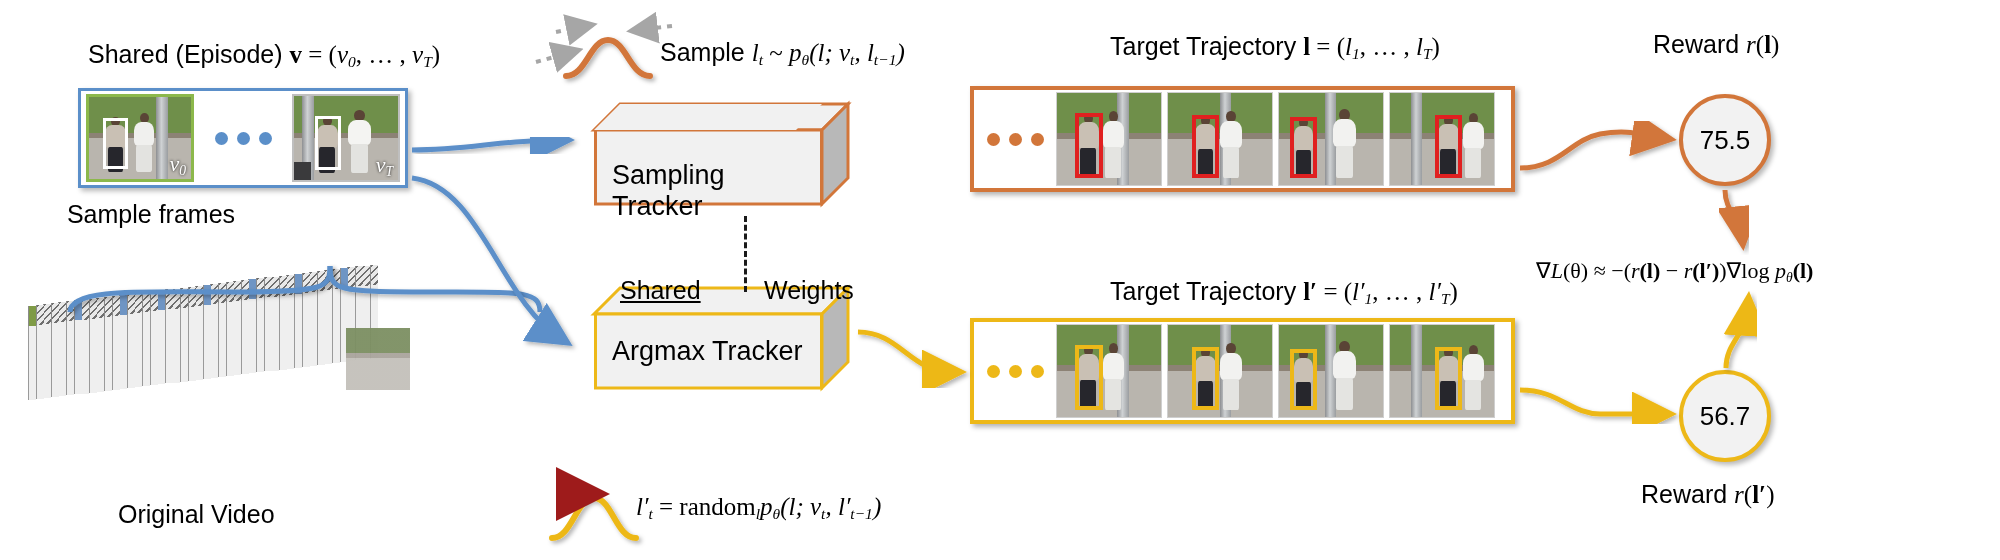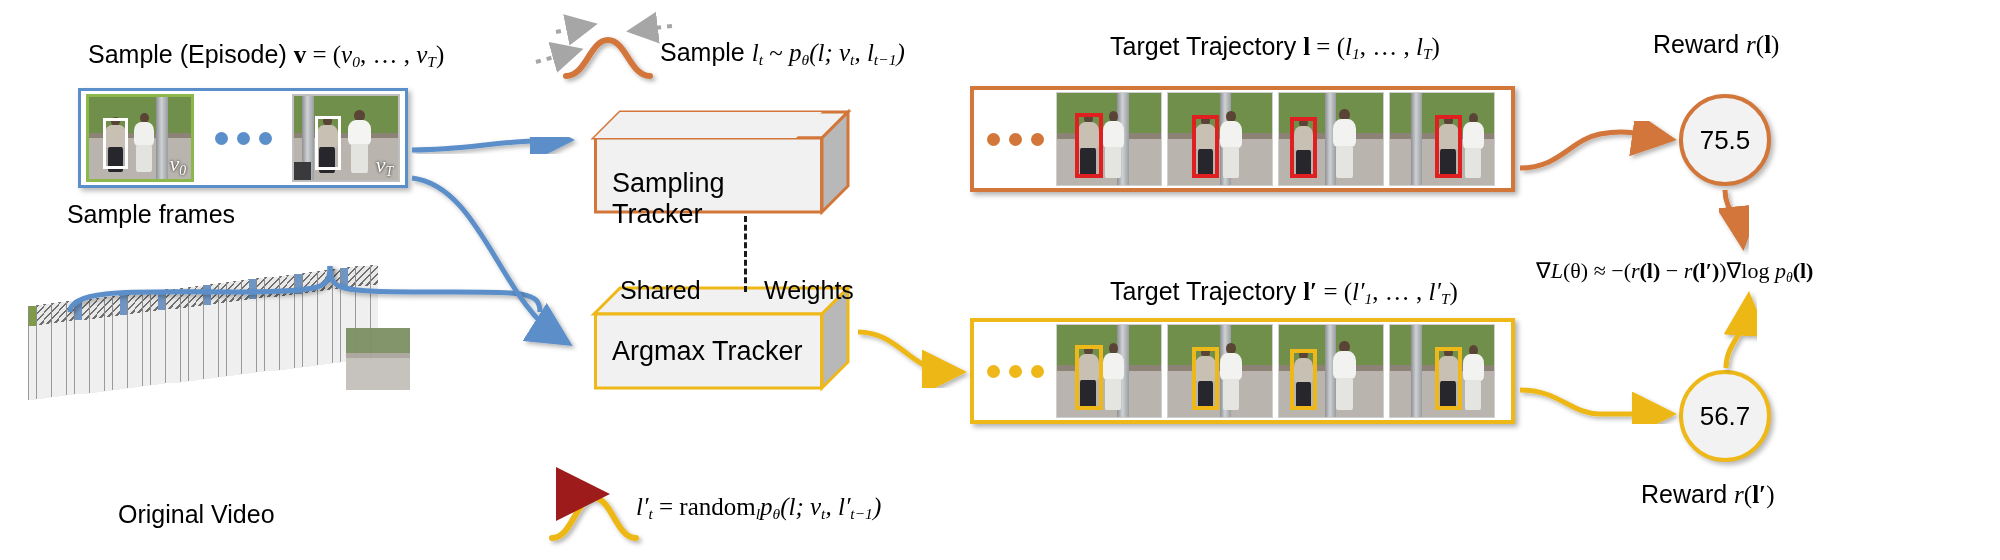--- a/index.html
+++ b/index.html
@@ -60,21 +60,21 @@
      box-shadow:3px 3px 5px rgba(0,0,0,.28);box-sizing:border-box;}
 
   .dashline{position:absolute;border-left:3px dashed #1a1a1a;}
   svg.ov{position:absolute;left:0;top:0;width:2000px;height:560px;overflow:visible;
          pointer-events:none;}
 </style>
 </head>
 <body>
 
 <div class="abs lbl" style="left:88px;top:40px;">
-  <span>Sample (Episode) </span><span class="mb">v</span><span class="mr"> = (</span><span class="mi">v</span><sub class="mi">0</sub><span class="mr">, … , </span><span class="mi">v</span><sub class="mi">T</sub><span class="mr">)</span>
+  <span>Shared (Episode) </span><span class="mb">v</span><span class="mr"> = (</span><span class="mi">v</span><sub class="mi">0</sub><span class="mr">, … , </span><span class="mi">v</span><sub class="mi">T</sub><span class="mr">)</span>
 </div>
 
 <div class="abs" id="video-strip">
 
   <div class="frame" style="width:108px;height:88px;margin-left:5px;border:3px solid #8cb84b;box-sizing:border-box;">
     <div class="scene" style="position:absolute;inset:0;">
       <div class="pole" style="left:66%;"></div>
       <div class="ped" style="left:16%;width:20%;height:58%;">
         <div class="head"></div>
           <div class="torso" style="background:#c9c0b4;"></div>
@@ -218,42 +218,42 @@
 <div class="abs lbl" style="left:118px;top:500px;">Original Video</div>
 
 <div class="abs lbl" style="left:660px;top:38px;">
   <span>Sample </span><span class="mi">l</span><sub class="mi">t</sub><span class="mr"> ~ </span><span class="mi">p</span><sub class="mi">θ</sub><span class="mi">(l; v</span><sub class="mi">t</sub><span class="mi">, l</span><sub class="mi">t−1</sub><span class="mi">)</span>
 </div>
 
 <div class="abs lbl" style="left:636px;top:492px;">
   <span class="mi">l</span><span class="mi">′</span><sub class="mi">t</sub><span class="mr"> = </span><span class="mr">random</span><sub class="mi">l</sub><span class="mi">p</span><sub class="mi">θ</sub><span class="mi">(l; v</span><sub class="mi">t</sub><span class="mi">, l</span><span class="mi">′</span><sub class="mi">t−1</sub><span class="mi">)</span>
 </div>
 
-<div class="box3d" style="left:594px;top:112px;width:296px;height:124px;">
+<div class="box3d" style="left:594px;top:104px;width:296px;height:124px;">
   <div class="top" style="left:0;top:0;width:228px;height:26px;
        clip-path:polygon(26px 0,228px 0,202px 26px,0 26px);
        border:0;background:#f1f1f1;"></div>
   <svg class="ov" style="width:296px;height:100px;left:0;top:0;">
     <polygon points="0,26 26,0 254,0 228,26" fill="#f1f1f1" stroke="#d2763a" stroke-width="3"></polygon>
     <polygon points="228,26 254,0 254,74 228,100" fill="#b8b8b8" stroke="#d2763a" stroke-width="3"></polygon>
     <rect x="1.5" y="26" width="226" height="74" fill="#f1f1f1" stroke="#d2763a" stroke-width="3"></rect>
   </svg>
   <div class="face" style="border:0;background:transparent;z-index:5;">Sampling Tracker</div>
 </div>
 
 <div class="box3d" style="left:594px;top:288px;width:296px;height:100px;">
   <svg class="ov" style="width:296px;height:100px;left:0;top:0;">
     <polygon points="0,26 26,0 254,0 228,26" fill="#f1f1f1" stroke="#edb818" stroke-width="3"></polygon>
     <polygon points="228,26 254,0 254,74 228,100" fill="#b8b8b8" stroke="#edb818" stroke-width="3"></polygon>
     <rect x="1.5" y="26" width="226" height="74" fill="#f1f1f1" stroke="#edb818" stroke-width="3"></rect>
   </svg>
   <div class="face" style="border:0;background:transparent;z-index:5;">Argmax Tracker</div>
 </div>
 
-<div class="abs lbl" style="left:620px;top:276px;">Shared</div>
+<div class="abs lbl" style="left:620px;top:276px;text-decoration:underline;">Shared</div>
 <div class="abs lbl" style="left:764px;top:276px;">Weights</div>
 <div class="dashline abs" style="left:744px;top:216px;height:76px;"></div>
 
 <div class="abs lbl" style="left:1110px;top:32px;">
   <span>Target Trajectory </span><span class="mb">l</span><span class="mr"> = (</span><span class="mi">l</span><sub class="mi">1</sub><span class="mr">, … , </span><span class="mi">l</span><sub class="mi">T</sub><span class="mr">)</span>
 </div>
 
 <div class="traj" id="traj-top" style="left:970px;top:86px;width:545px;height:106px;border:4px solid #d2763a;">
   <div class="dots3">
     <i style="background:#d2763a"></i>

